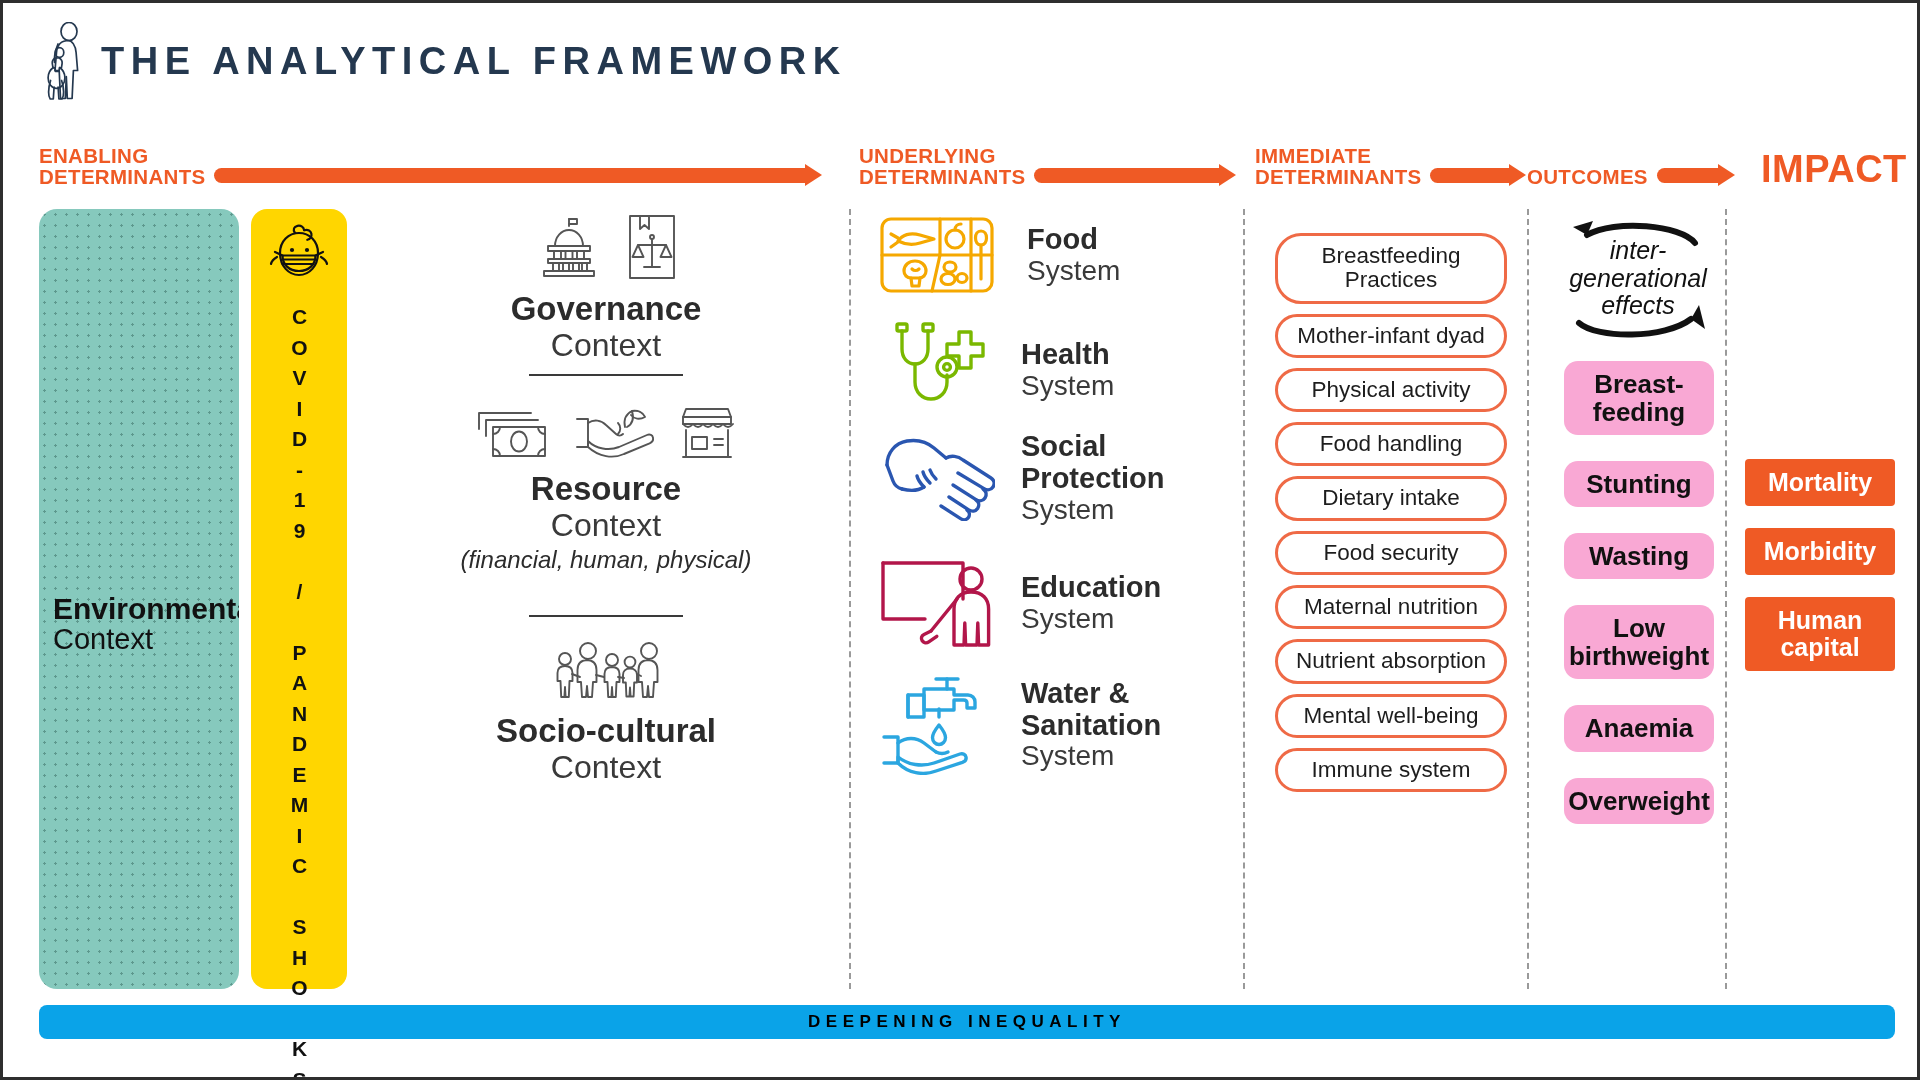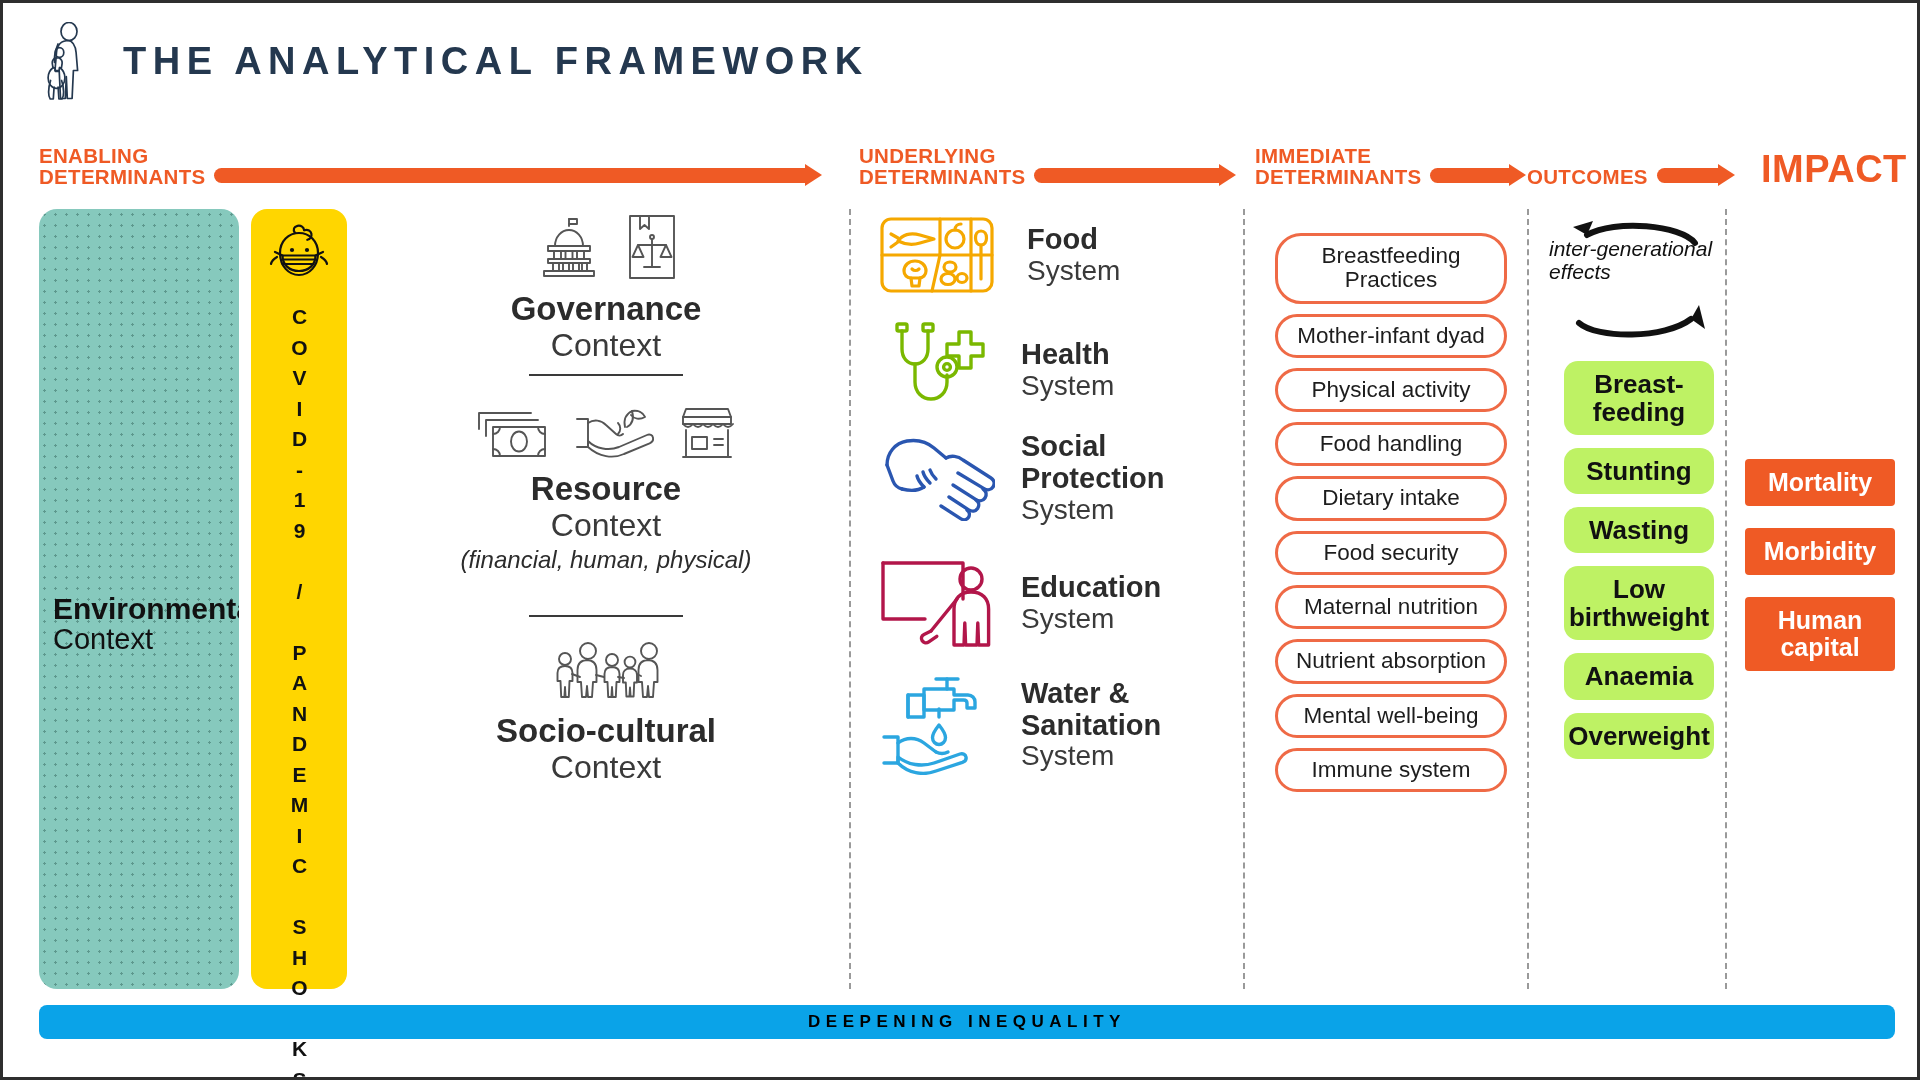--- a/index.html
+++ b/index.html
@@ -3,21 +3,21 @@
 <meta charset="utf-8">
 <style>
   html,body{margin:0;padding:0;background:#2b2b2b;}
   body{font-family:"Liberation Sans",sans-serif;}
   #page{
     position:relative;width:1920px;height:1080px;background:#ffffff;
     box-sizing:border-box;border:3px solid #2e2e2e;overflow:hidden;
   }
 
   
-  #header{position:absolute;left:36px;top:18px;height:80px;display:flex;align-items:center;gap:22px;}
+  #header{position:absolute;left:36px;top:18px;height:80px;display:flex;align-items:center;}
   #logo-icon{width:62px;height:78px;display:block;}
   #page-title{
     font-size:38px;font-weight:bold;color:#24384f;letter-spacing:6.5px;
     white-space:nowrap;font-family:"Liberation Sans",sans-serif;
   }
 
   
   #stage-row{position:absolute;left:36px;top:128px;width:1860px;height:56px;}
   .stage{position:absolute;bottom:0;display:flex;align-items:flex-end;}
   .stage-label{
@@ -94,26 +94,26 @@
     display:flex;align-items:center;justify-content:center;text-align:center;
     font-size:22.5px;color:#1d1d1d;line-height:1.08;padding:7px 6px;
   }
   .pill.two{padding:8px 6px;}
 
   
   #outcome-col{position:absolute;left:1546px;top:210px;width:180px;}
   #cycle{position:relative;width:178px;height:136px;margin-bottom:12px;}
   #cycle svg{position:absolute;left:0;top:0;}
   #cycle .label{
-    position:absolute;left:0;top:24px;width:178px;
-    font-style:italic;font-size:21px;color:#111;line-height:1.1;
+    position:absolute;left:0;top:24px;width:178px;text-align:center;
+    font-style:italic;font-size:25px;color:#111;line-height:1.1;
   }
   .badge-y{
-    box-sizing:border-box;width:150px;margin:0 auto 13px auto;
-    background:#bef264;border-radius:14px;color:#111;
+    box-sizing:border-box;width:150px;margin:0 auto 26px auto;
+    background:#f9a8d4;border-radius:14px;color:#111;
     font-size:26px;font-weight:bold;text-align:center;line-height:1.08;
     padding:9px 22px;display:flex;align-items:center;justify-content:center;
   }
 
   
   #impact-col{position:absolute;left:1742px;top:456px;width:150px;}
   .badge-o{
     box-sizing:border-box;width:150px;margin:0 auto 22px auto;
     background:#ef5a25;border-radius:4px;color:#fff;
     font-size:25px;font-weight:bold;text-align:center;line-height:1.08;

